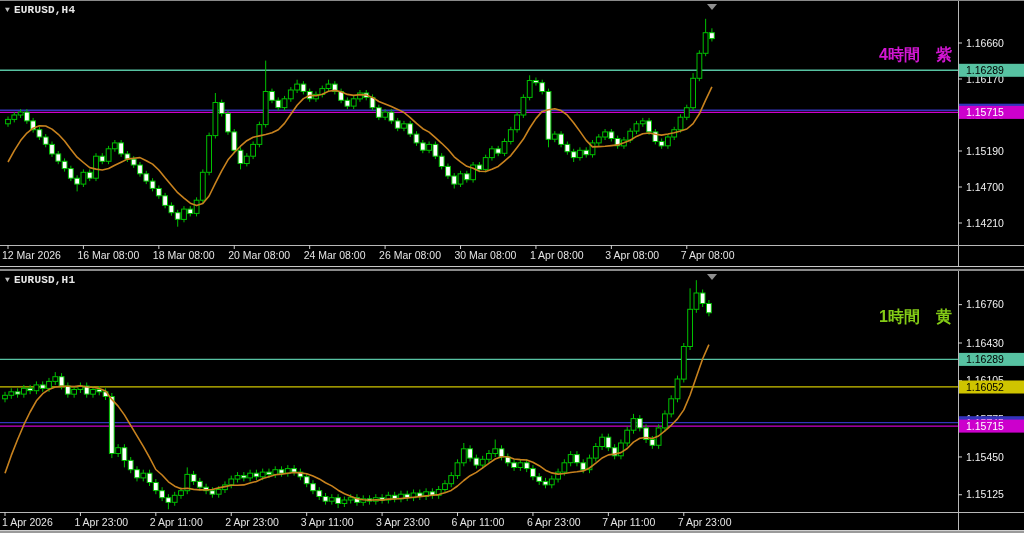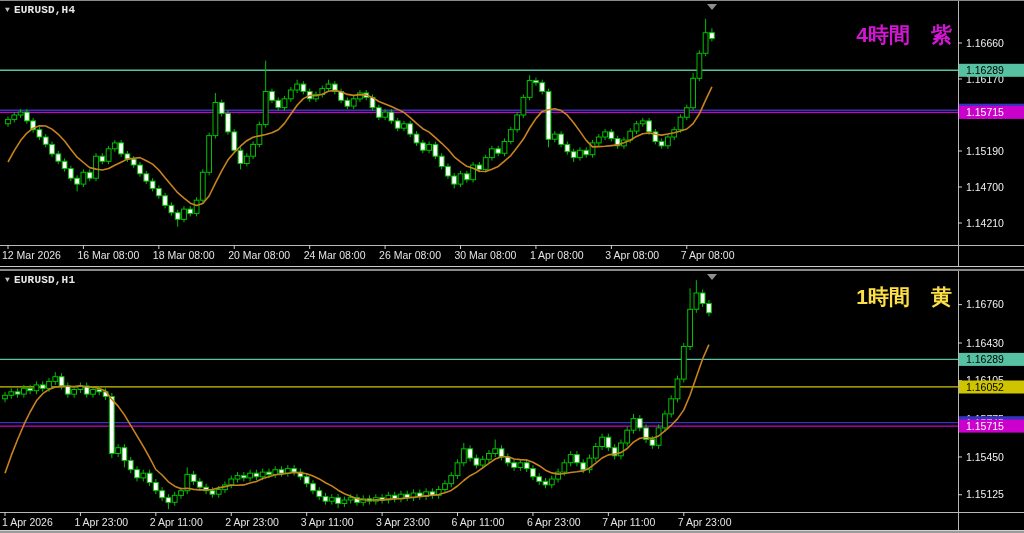--- a/index.html
+++ b/index.html
@@ -7,21 +7,21 @@
   .window{position:relative;width:1024px;height:533px;background:#000;}
   .panel{position:absolute;left:0;width:1024px;background:#000;border-top:1px solid #8a8a8a;box-sizing:border-box;}
   #panel-0{top:0;height:266px;}
   .splitter{position:absolute;top:266px;left:0;width:1024px;height:4px;background:#0a0a0a;
             border-top:1px solid #c8c8c8;border-bottom:1px solid #8a8a8a;box-sizing:border-box;}
   #panel-1{top:270px;height:260px;}
   .bottom-edge{position:absolute;top:530px;left:0;width:1024px;height:3px;background:#9a9a9a;border-top:1px solid #cfcfcf;box-sizing:border-box;}
   .chart-svg{position:absolute;left:0;top:0;display:block;}
   .symbol-label{position:absolute;left:5px;top:3px;color:#e8e8e8;font-size:11px;font-weight:bold;letter-spacing:.2px;z-index:5;font-family:Liberation Mono, monospace;}
   .collapse-arrow{color:#c0c0c0;font-size:8px;margin-right:4px;vertical-align:1px;}
-  .annotation{position:absolute;right:72px;font-size:21px;font-weight:bold;z-index:5;white-space:nowrap;}
+  .annotation{position:absolute;right:72px;font-size:16px;font-weight:bold;z-index:5;white-space:nowrap;margin-top:24px;}
   #annotation-0{top:20px;}
   #annotation-1{top:12px;}
   svg text{font-family:"Liberation Sans","DejaVu Sans",sans-serif;}
 </style>
 </head>
 <body>
 
 <div class="window">
 
   <div class="panel" id="panel-0">
@@ -605,17 +605,17 @@
           <line x1="608.36" x2="608.36" y1="241" y2="245" stroke="#d0d0d0"></line>
           <text x="602.36" y="255" font-size="10.5" fill="#e4e4e4">7 Apr 11:00</text>
           <line x1="683.78" x2="683.78" y1="241" y2="245" stroke="#d0d0d0"></line>
           <text x="677.78" y="255" font-size="10.5" fill="#e4e4e4">7 Apr 23:00</text>
         </g>
         <polygon points="707,3 717,3 712,9" fill="#8f8f8f"></polygon>
       </svg>
     <div class="symbol-label">
       <span class="collapse-arrow">▼</span><span>EURUSD,H1</span>
     </div>
-    <div class="annotation" id="annotation-1" style="color: #fde047;">1時間　黄</div>
+    <div class="annotation" id="annotation-1" style="color: #84cc16;">1時間　黄</div>
   </div>
 
   <div class="bottom-edge"></div>
 </div>
 
 </body></html>

